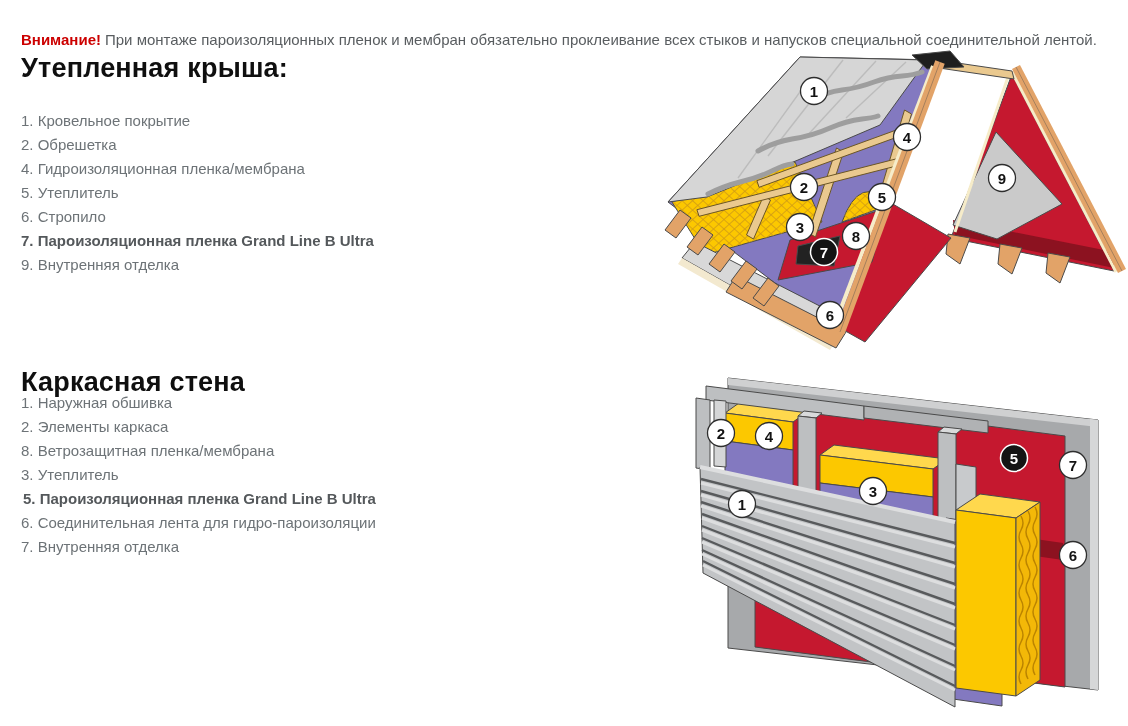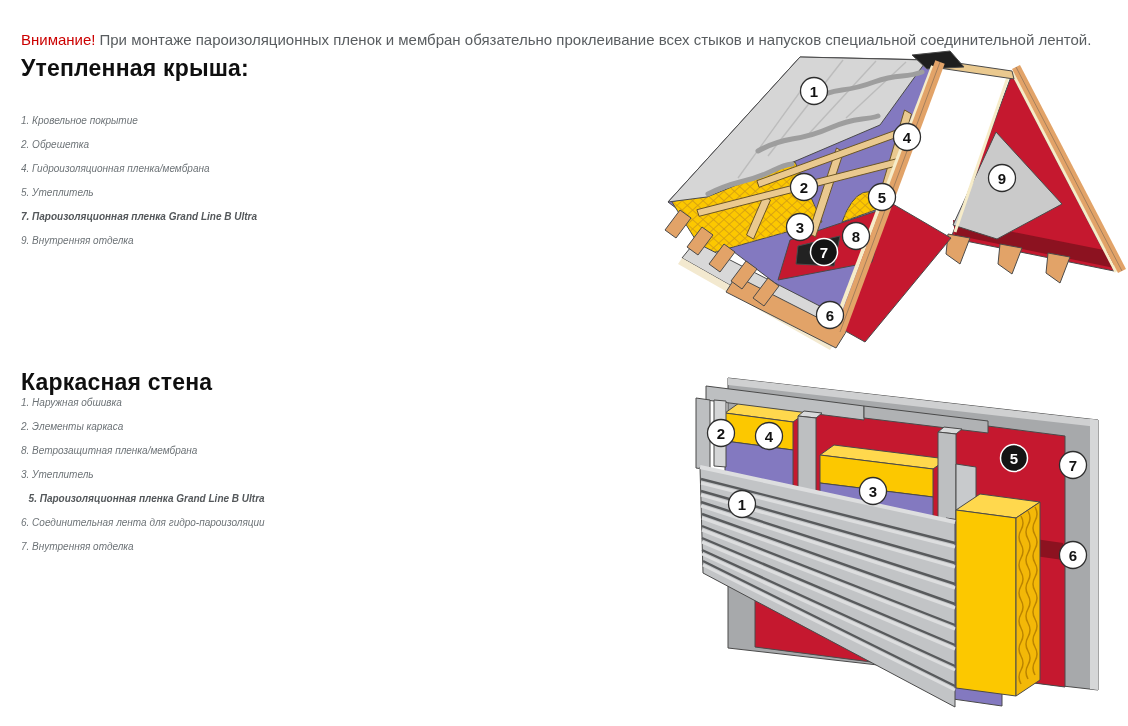--- a/index.html
+++ b/index.html
@@ -5,31 +5,31 @@
   html,body{margin:0;padding:0;}
   body{
     width:1128px;height:726px;position:relative;overflow:hidden;
     background:#ffffff;
     font-family:"Liberation Sans",sans-serif;
   }
   .warning{
     position:absolute;left:21px;top:14px;width:1090px;
     font-size:15px;line-height:21px;color:#595d60;
   }
-  .warning .warn-label{color:#cc0000;font-weight:400;margin-right:4px;}
+  .warning .warn-label{color:#cc0000;font-weight:700;margin-right:4px;}
   .section-title{
     position:absolute;left:21px;margin:0;
-    font-size:23px;line-height:32px;font-weight:800;color:#0f0f0f;
+    font-size:27px;line-height:32px;font-weight:800;color:#0f0f0f;
     letter-spacing:.2px;
   }
   #roof-title{top:52px;}
   #wall-title{top:366px;}
   .layer-list{
     position:absolute;left:21px;margin:0;padding:0;list-style:none;
-    font-size:10px;line-height:24px;color:#6d7377;font-style:italic;
+    font-size:15px;line-height:24px;color:#6d7377;
   }
   #roof-list{top:109px;}
   #wall-list{top:391px;}
   .layer-list li.hl{font-weight:700;color:#54585b;text-align:right;}
   .diagram{position:absolute;}
   #roof-svg{left:650px;top:50px;}
   #wall-svg{left:650px;top:370px;}
   .badge circle{fill:#ffffff;stroke:#2e2e2e;stroke-width:1.3;}
   .badge text{font-family:"Liberation Sans",sans-serif;font-size:15px;font-weight:700;fill:#121212;text-anchor:middle;}
   .badge.dark circle{fill:#141414;stroke:#ffffff;stroke-width:1.5;}
@@ -42,20 +42,21 @@
 <p class="warning">
   <span class="warn-label">Внимание!</span><span>При монтаже пароизоляционных пленок и мембран обязательно проклеивание всех стыков и напусков специальной соединительной лентой.</span>
 </p>
 
 <h2 class="section-title" id="roof-title">Утепленная крыша:</h2>
 <ul class="layer-list" id="roof-list">
   <li>1. Кровельное покрытие</li>
   <li>2. Обрешетка</li>
   <li>4. Гидроизоляционная пленка/мембрана</li>
   <li>5. Утеплитель</li>
+  <li>6. Стропило</li>
   <li class="hl">7. Пароизоляционная пленка Grand Line B Ultra</li>
   <li>9. Внутренняя отделка</li>
 </ul>
 
 <h2 class="section-title" id="wall-title">Каркасная стена</h2>
 <ul class="layer-list" id="wall-list">
   <li>1. Наружная обшивка</li>
   <li>2. Элементы каркаса</li>
   <li>8. Ветрозащитная пленка/мембрана</li>
   <li>3. Утеплитель</li>

